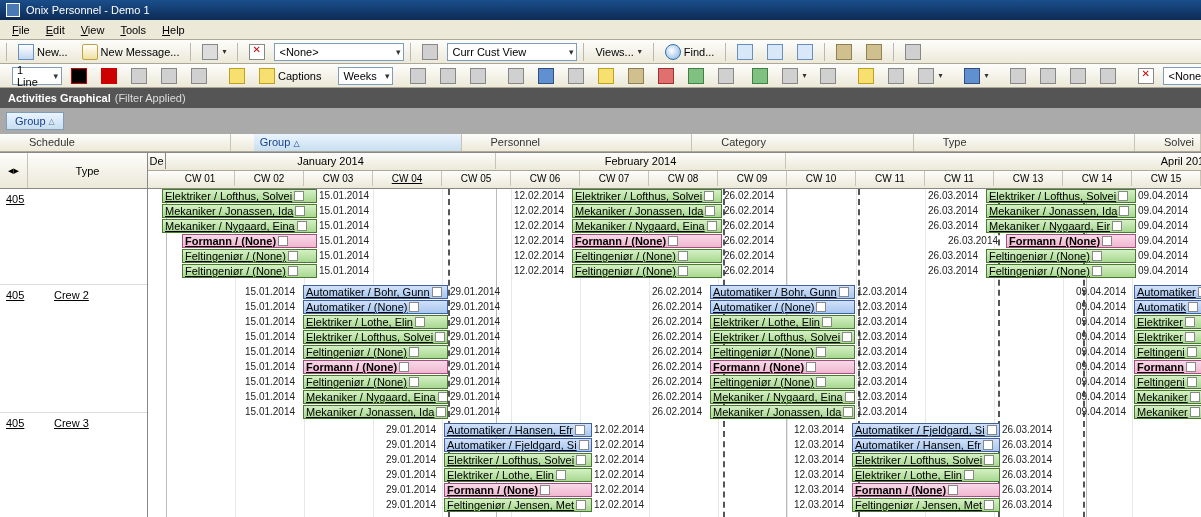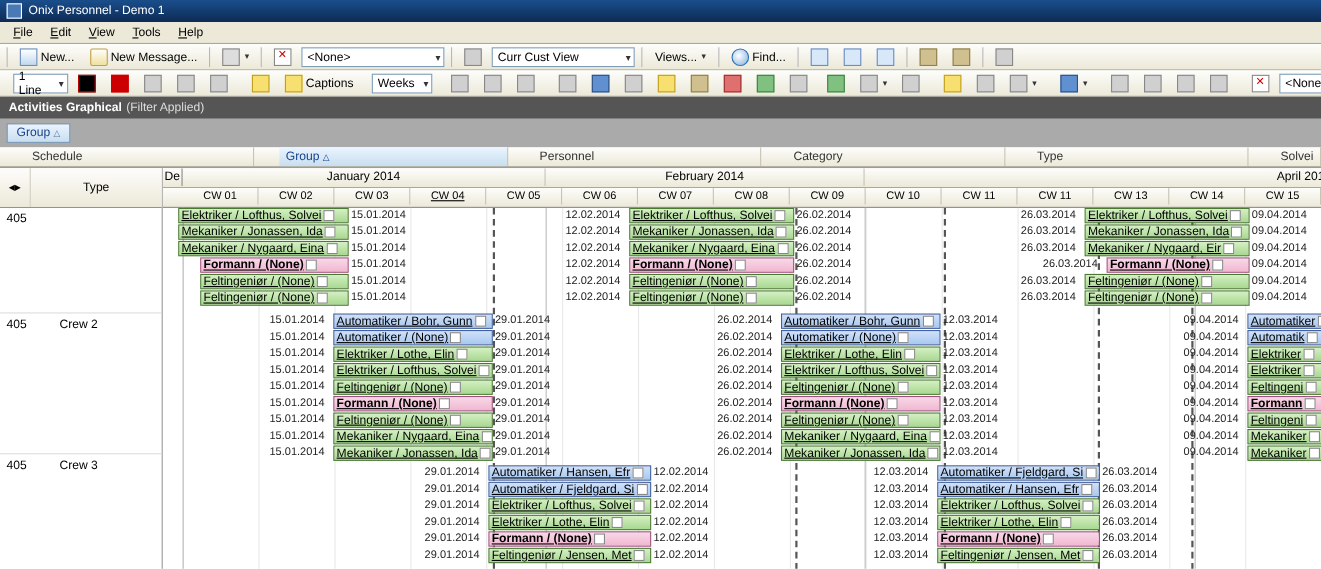--- a/index.html
+++ b/index.html
@@ -51,21 +51,21 @@
 .colheaders .ch { border-right:1px solid #c8c4b4; padding:2px 6px; color:#333;margin-left:23px; }
 .ch.sort { background:linear-gradient(#eaf4ff,#c8deef); color:#15428b; }
 
 
 .gantt-wrap { position:relative; height:395px; display:flex; border-top:1px solid #888; }
 .left-pane { width:148px; border-right:1px solid #888; background:#fff; }
 .left-hdr { height:36px; border-bottom:1px solid #888; display:flex; }
 .left-hdr .arrowcol { width:28px; display:flex; align-items:center; justify-content:center; border-right:1px solid #c8c4b4; background:linear-gradient(#fdfdfb,#ece9d8); }
 .left-hdr .typecol { flex:1; display:flex; align-items:center; justify-content:center; background:linear-gradient(#fdfdfb,#ece9d8); }
 .left-rows { }
-.crew-row { display:flex; border-bottom:1px solid #ddd; }
+.crew-row { display:flex; border-bottom:1px solid #ddd;text-decoration:underline; }
 .crew-row .c1 { width:48px; padding:4px 6px; }
 .crew-row .c2 { flex:1; padding:4px 6px; }
 
 .timeline { flex:1; position:relative; overflow:hidden; background:#fff; }
 .tl-hdr1 { height:18px; background:linear-gradient(#fdfdfb,#ece9d8); border-bottom:1px solid #aca899; display:flex; position:relative; }
 .tl-hdr1 .mcol { border-right:1px solid #c8c4b4; text-align:center; padding:2px 0; position:absolute; }
 .tl-hdr2 { height:18px; background:linear-gradient(#fdfdfb,#ece9d8); border-bottom:1px solid #888; display:flex; position:relative; }
 .tl-hdr2 .wcol { border-right:1px solid #c8c4b4; text-align:center; padding:2px 0; font-size:10px; width:66px; position:absolute; }
 
 .tl-body { position:relative; height:359px; }

